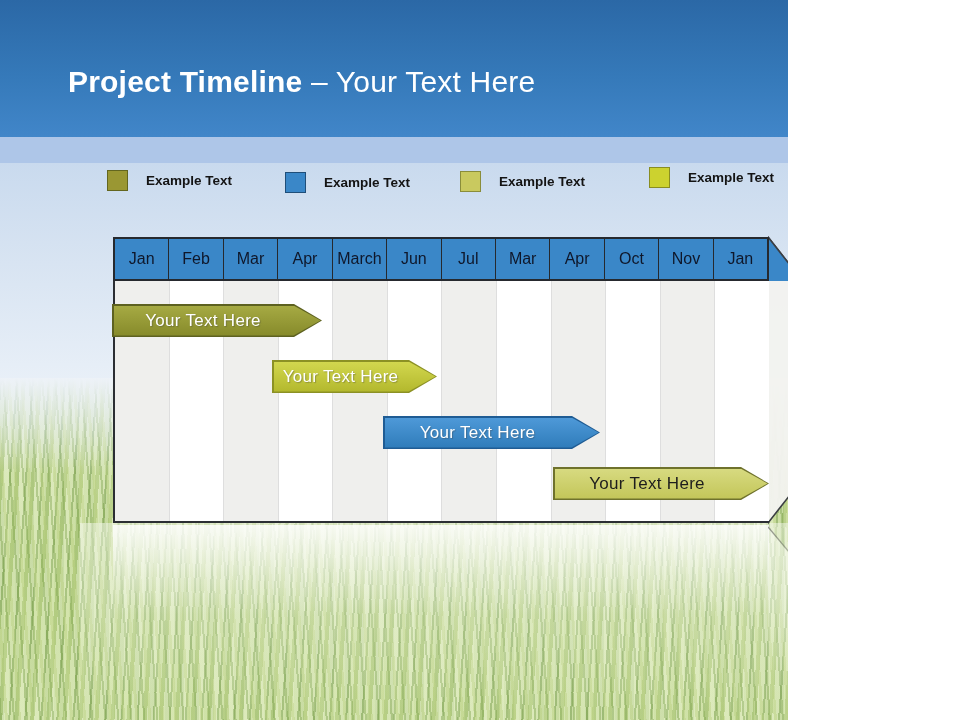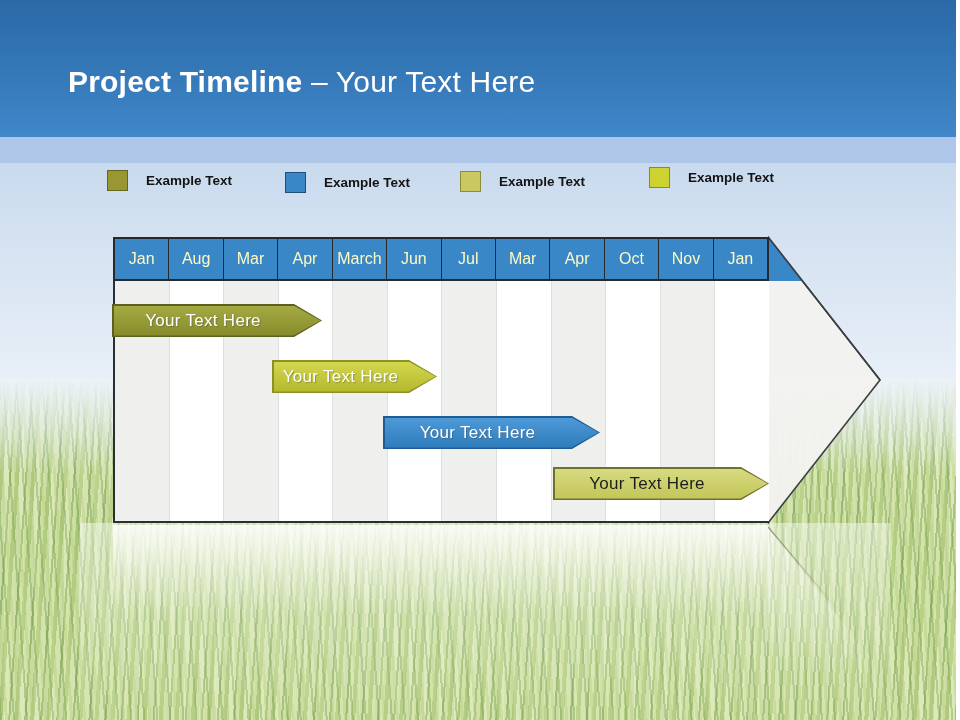--- a/index.html
+++ b/index.html
@@ -1,18 +1,18 @@
 <!DOCTYPE html>
 <html><head>
 <meta charset="utf-8">
 <style>
   * { margin:0; padding:0; box-sizing:border-box; }
   html,body { width:960px; height:720px; }
   body { font-family:"Liberation Sans", sans-serif; overflow:hidden; }
-  .stage { position:relative; width:956px; height:720px; background:#eef3f8; overflow:hidden; }
+  .stage { position:relative; width:788px; height:720px; background:#eef3f8; overflow:hidden; }
 
   
   .sky { position:absolute; left:0; top:163px; width:960px; height:557px;
     background:linear-gradient(180deg,#c9daee 0%,#d8e4f2 18%,#e9f0f8 40%,#f0f4f4 60%,#f1f4f0 100%); }
   .grass { position:absolute; left:0; top:378px; width:960px; height:342px;
     background:
       repeating-linear-gradient(86deg, rgba(120,158,72,0.40) 0 2px, rgba(255,255,255,0) 2px 5px, rgba(186,208,128,0.45) 5px 8px, rgba(255,255,255,0) 8px 13px),
       repeating-linear-gradient(94deg, rgba(96,138,60,0.30) 0 2px, rgba(222,236,186,0.45) 2px 6px, rgba(160,190,104,0.40) 6px 10px, rgba(238,246,214,0.40) 10px 16px),
       repeating-linear-gradient(90deg, rgba(142,178,92,0.35) 0 4px, rgba(210,228,162,0.35) 4px 9px, rgba(176,204,120,0.35) 9px 15px),
       linear-gradient(180deg,#e3ecf6 0%,#dbe6dd 10%,#cfdfae 26%,#c3d89c 48%,#c7db9f 72%,#cfe0ab 100%); }
@@ -34,21 +34,21 @@
   .legend-label { margin-left:18px; font-size:13.5px; font-weight:bold; color:#141414; white-space:nowrap; }
   .li-1 { left:107px; top:170px; } .li-1 .legend-swatch { background:#9a9733; border-color:#63661f; }
   .li-2 { left:285px; top:172px; } .li-2 .legend-swatch { background:#3a87c8; border-color:#1f4e79; }
   .li-3 { left:460px; top:171px; } .li-3 .legend-swatch { background:#c9c95f; border-color:#8a8d3a; }
   .li-4 { left:649px; top:167px; } .li-4 .legend-swatch { background:#ccd22f; border-color:#898d21; }
 
   
   .month-row { position:absolute; left:113px; top:237px; width:656px; height:44px;
     display:flex; background:#3a87c8; border:2px solid #26292e; }
   .month-cell { flex:1 1 0; display:flex; align-items:center; justify-content:center;
-    color:#fef9c3; font-size:16px; border-right:1px solid #26292e; }
+    color:#0f172a; font-size:16px; border-right:1px solid #26292e; }
   .month-cell:last-child { border-right:none; }
   .body-grid { position:absolute; left:113px; top:281px; width:656px; height:242px;
     display:flex; border-left:2px solid #2b2e33; border-bottom:2px solid #2b2e33; background:#ffffff; }
   .body-col { flex:1 1 0; border-right:1px solid #dedede; }
   .body-col:last-child { border-right:none; }
   .body-col.shaded { background:#efefed; }
   .body-col.plain  { background:#ffffff; }
 
   
   .arrow-head-svg { position:absolute; left:768px; top:236px; width:114px; height:288px; }
@@ -125,21 +125,21 @@
   </svg>
 
   <svg class="arrow-head-svg" viewBox="0 0 114 288">
     <polygon points="0,1 112,144 0,287" fill="#f2f2ef" fill-opacity="0.96" stroke="#3b3e42" stroke-width="1.6"></polygon>
     <polygon points="0,1 35,45 0,45" fill="#3a87c8"></polygon>
     <line x1="0" y1="1" x2="112" y2="144" stroke="#3b3e42" stroke-width="1.6"></line>
   </svg>
 
   <div class="month-row">
       <div class="month-cell">Jan</div>
-      <div class="month-cell">Aug</div>
+      <div class="month-cell">Feb</div>
       <div class="month-cell">Mar</div>
       <div class="month-cell">Apr</div>
       <div class="month-cell">March</div>
       <div class="month-cell">Jun</div>
       <div class="month-cell">Jul</div>
       <div class="month-cell">Mar</div>
       <div class="month-cell">Apr</div>
       <div class="month-cell">Oct</div>
       <div class="month-cell">Nov</div>
       <div class="month-cell">Jan</div>

